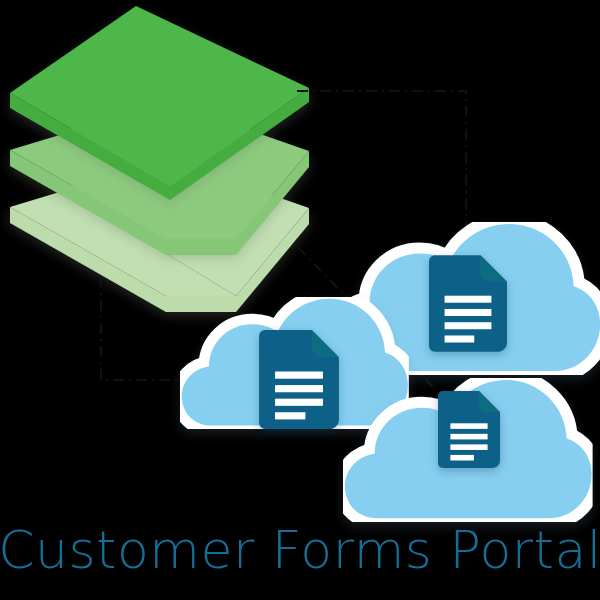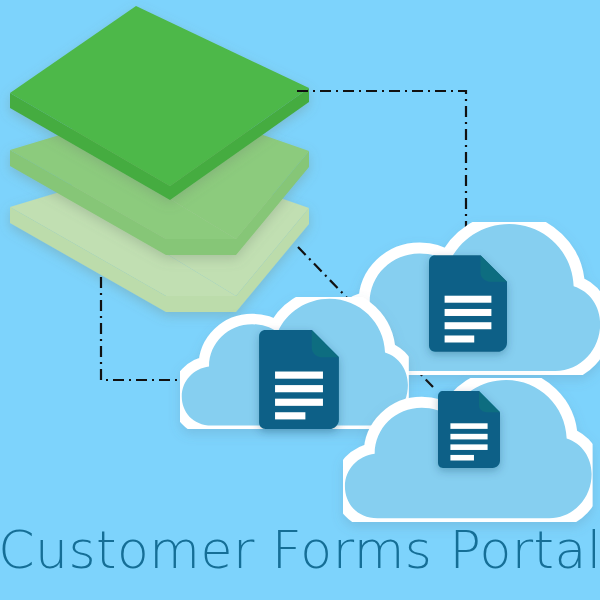--- a/index.html
+++ b/index.html
@@ -8,21 +8,21 @@
     padding: 0;
     background: #ffffff;
   }
   body {
     font-family: "Liberation Sans", sans-serif;
   }
   #canvas {
     position: relative;
     width: 600px;
     height: 600px;
-    background: #7dd3fc;
+    background: #000000;
     overflow: hidden;
   }
   #diagram-svg {
     position: absolute;
     left: 0;
     top: 0;
     width: 600px;
     height: 600px;
     display: block;
   }

